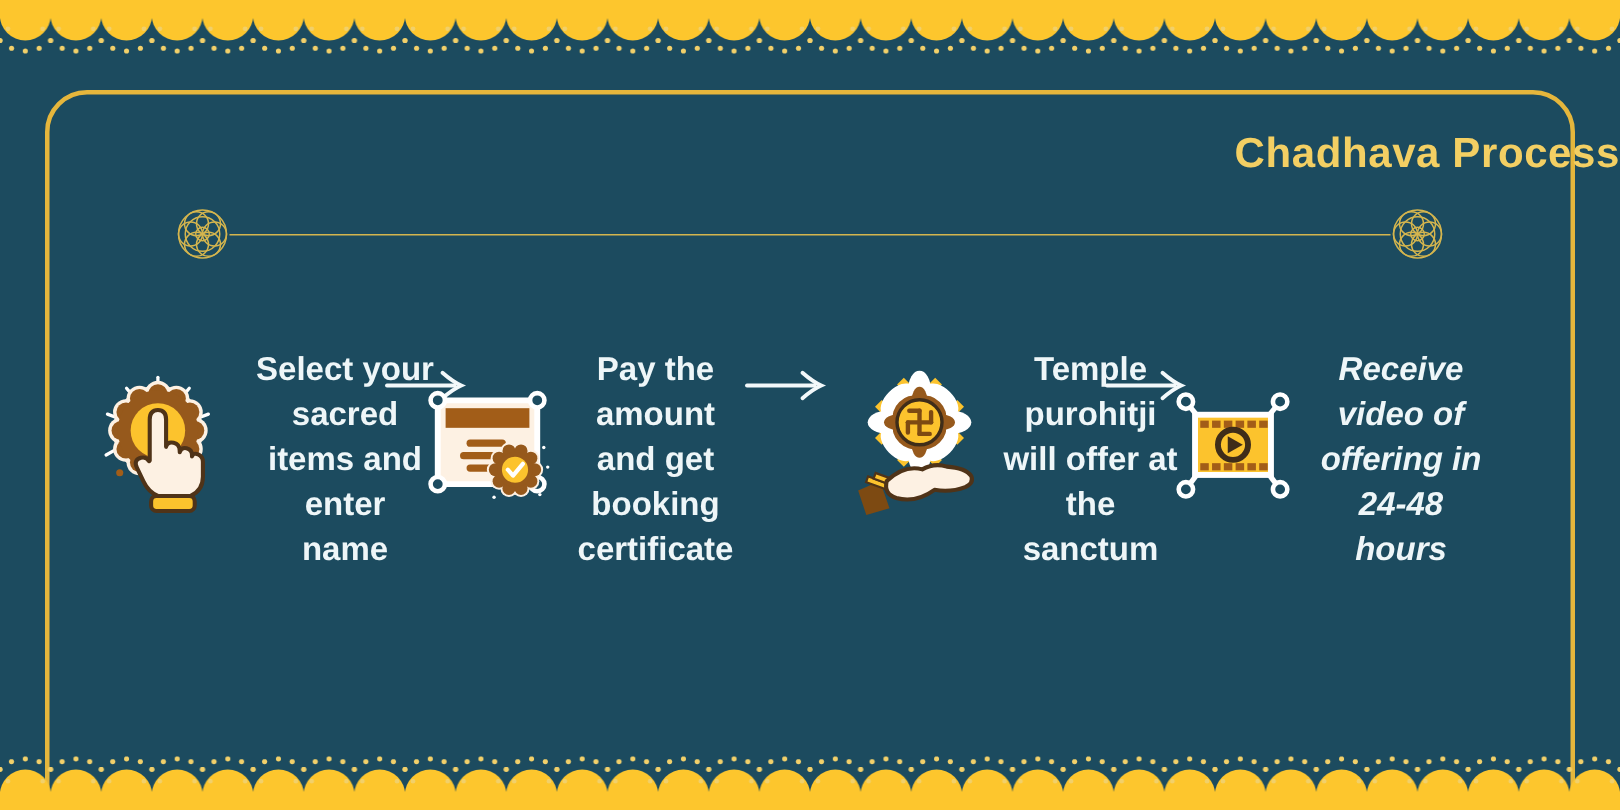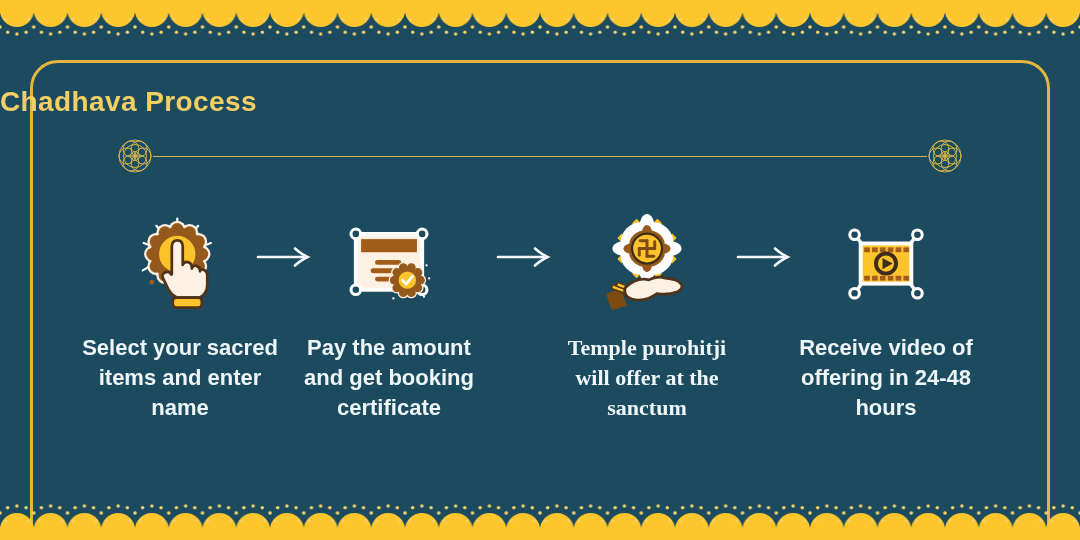--- a/index.html
+++ b/index.html
@@ -20,41 +20,41 @@
   .frame{
     position:absolute;left:30px;right:30px;top:60px;bottom:-14px;
     border:3px solid var(--frame-gold,#e5b63c);border-radius:28px;z-index:1;
   }
   
   .scallop-border{position:absolute;left:0;width:1080px;height:40px;z-index:5;display:block;}
   .scallop-border.top{top:0;}
   .scallop-border.bottom{bottom:0;transform:rotate(180deg);}
   
   .title{
-    position:absolute;top:86px;left:0;width:100%;text-align:left;
+    position:absolute;top:86px;left:0;width:100%;text-align:right;
     font-size:28px;font-weight:bold;color:var(--title-gold,#f3cf63);
     letter-spacing:.4px;z-index:2;
   }
   
   .divider{
     position:absolute;top:138px;left:117px;right:117px;height:36px;
     display:flex;align-items:center;z-index:2;
   }
   .divider .line{flex:1;height:0;border-top:1.6px solid var(--divider-gold,#d4b54e);}
   
   .col{
-    position:absolute;top:213px;display:flex;flex-direction:column;align-items:center;z-index:2;
+    position:absolute;top:213px;display:flex;flex-direction:row;align-items:center;z-index:2;
   }
   .col .icon-box{height:102px;display:flex;align-items:center;justify-content:center;}
   .col .label{
     margin-top:18px;text-align:center;white-space:pre-line;
     font-size:22px;line-height:30px;font-weight:bold;color:var(--label-text,#eef6f8);
   }
   .c1{left:58px;width:244px;} .c2{left:277px;width:224px;}
-  .c3{left:533px;width:228px;font-family:Liberation Serif, serif;} .c4{left:774px;width:224px;}
+  .c3{left:563px;width:228px;} .c4{left:774px;width:224px;font-style:italic;}
   .arrow{position:absolute;top:245px;z-index:2;}
   .a1{left:256px;} .a2{left:496px;} .a3{left:736px;}
   
   .fy{fill:var(--icon-yellow,#fcc32d);} .fb{fill:var(--icon-brown,#a25d18);}
   .fc{fill:var(--icon-cream,#fdf1e3);} .fw{fill:#ffffff;} .fdk{fill:#3f2d19;}
   .sb{stroke:var(--icon-dark-brown,#4f3318);} .sw{stroke:#ffffff;}
 </style>
 </head>
 <body>
 

